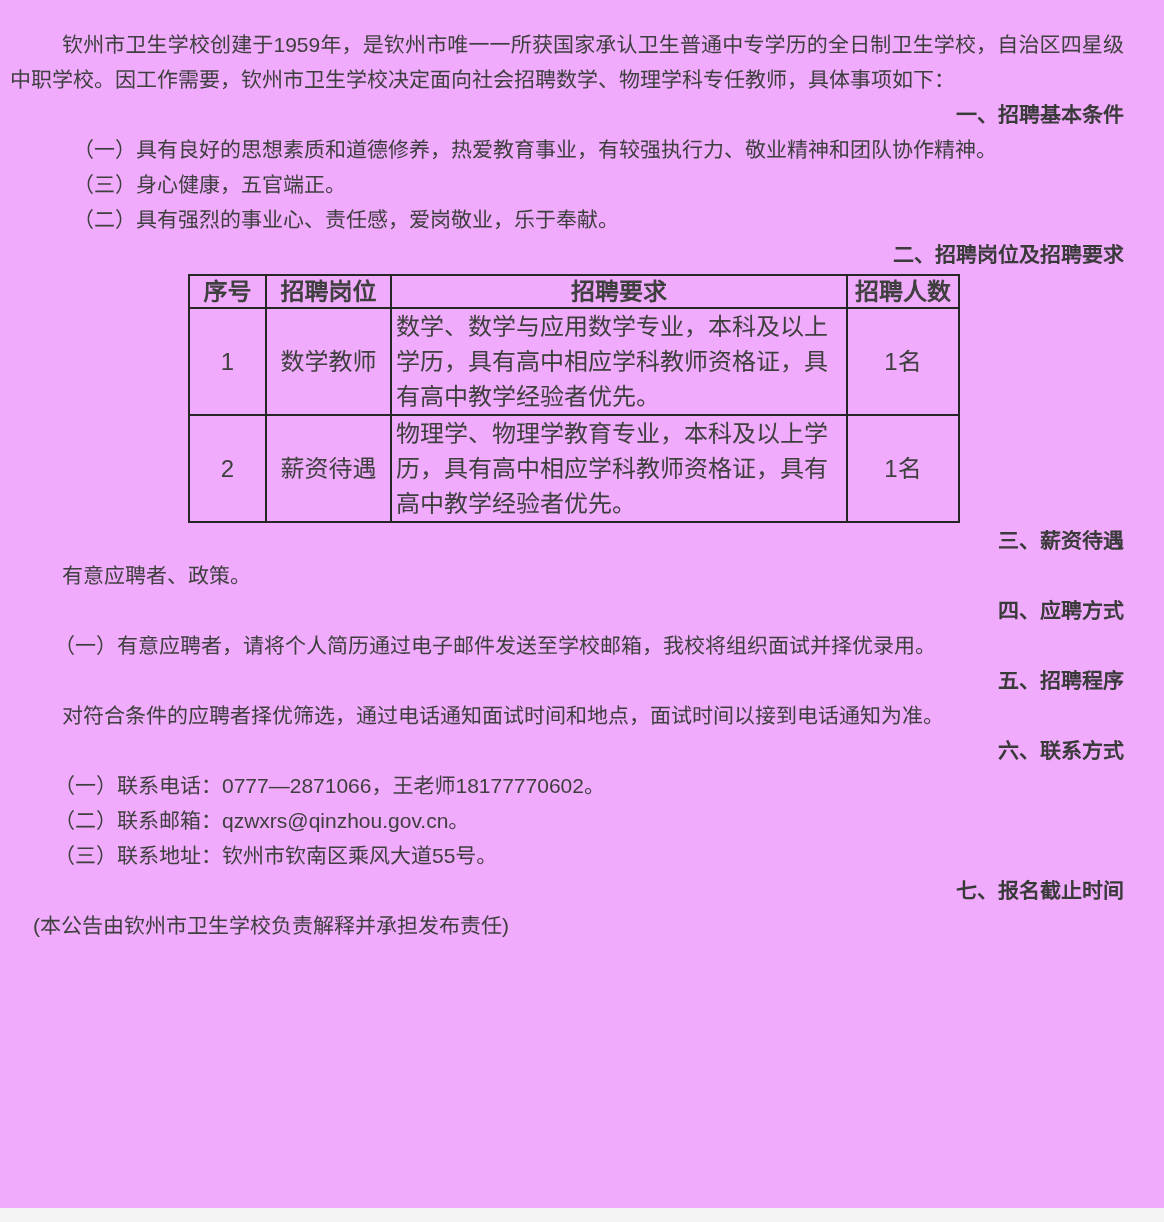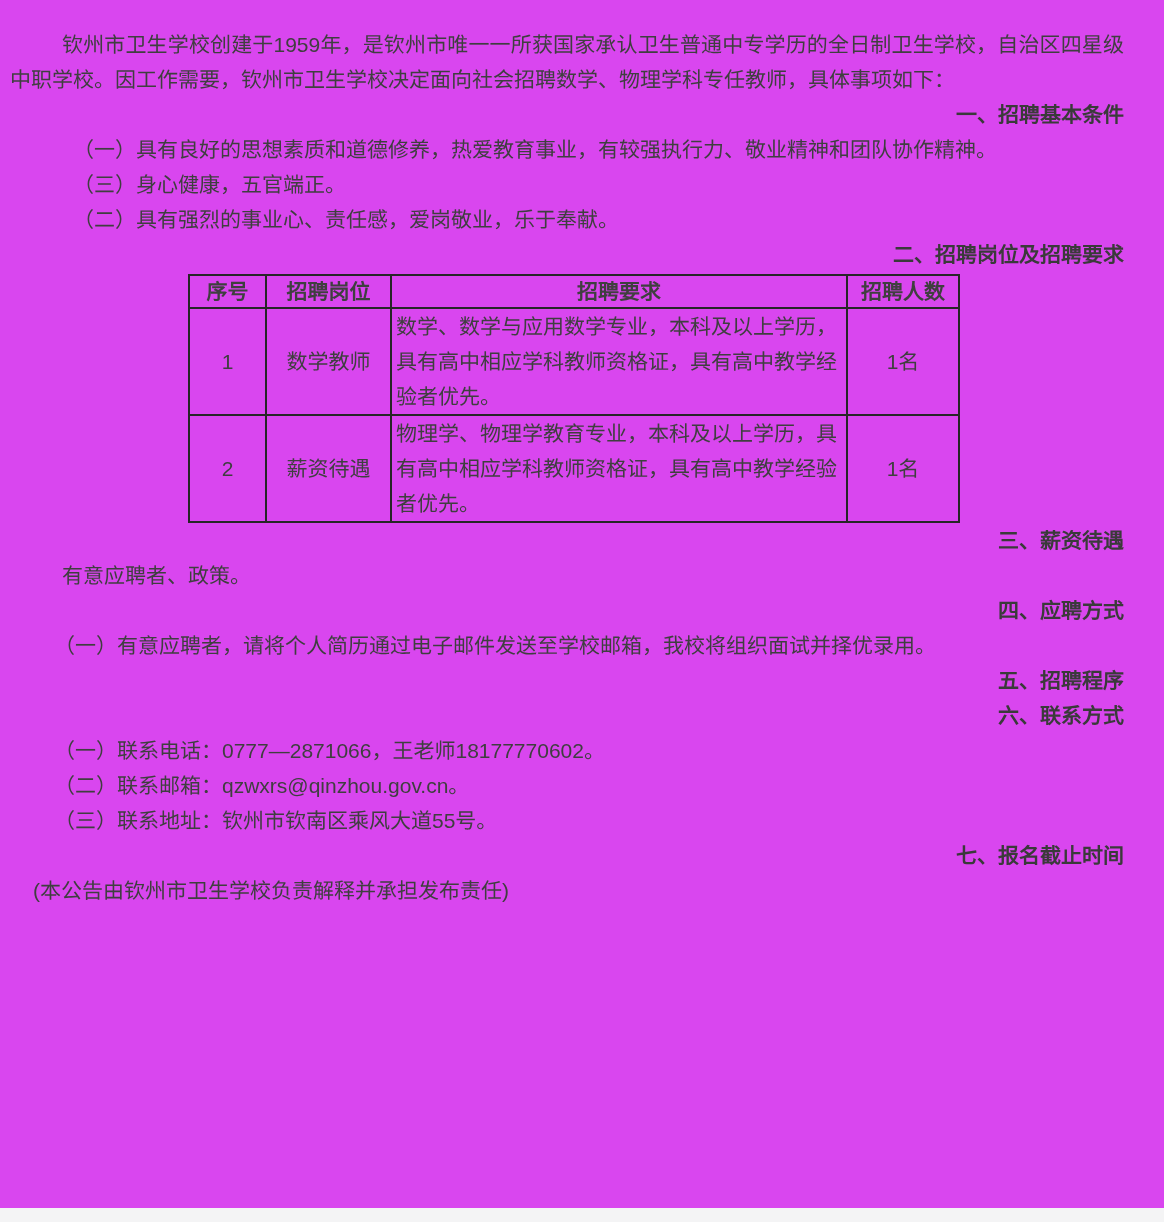--- a/index.html
+++ b/index.html
@@ -1,21 +1,21 @@
 <!DOCTYPE html>
 <html lang="zh-CN"><head>
 <meta charset="utf-8">
 <style>
   html, body { margin: 0; padding: 0; background: #ffffff; }
   .page {
     position: relative;
     width: 1164px;
     height: 1222px;
     margin: 0 auto;
-    background: #d946ef;
+    background: #f0abfc;
     overflow: hidden;
     font-family: "Liberation Sans", "DejaVu Sans", sans-serif;
     color: #3f3f3f;
   }
   .content {
     padding: 27px 40px 0 10px;
     font-size: 21px;
     line-height: 35px;
     text-align: justify;
   }
@@ -30,21 +30,21 @@
   .para   { text-indent: 52px; }
   .item-lg{ text-indent: 63px; }  
   .item-sm{ text-indent: 44px; }  
   .footnote { text-indent: 23px; text-align: left; }
 
   table.recruit {
     border-collapse: collapse;
     table-layout: fixed;
     width: 770px;
     margin: 2px 0 0 178px;
-    font-size: 21px;
+    font-size: 24px;
     color: #3f3f3f;
   }
   table.recruit th, table.recruit td {
     border: 2px solid #262626;
     padding: 0 4px;
     overflow: hidden;
   }
   table.recruit th {
     font-weight: bold;
     text-align: center;
@@ -119,20 +119,21 @@
       </tbody>
     </table>
 
     <h3 class="sec-title">三、薪资待遇</h3>
     <p class="para">有意应聘者、政策。</p>
 
     <h3 class="sec-title">四、应聘方式</h3>
     <p class="item-sm">（一）有意应聘者，请将个人简历通过电子邮件发送至学校邮箱，我校将组织面试并择优录用。</p>
 
     <h3 class="sec-title">五、招聘程序</h3>
+    <p class="para">对符合条件的应聘者择优筛选，通过电话通知面试时间和地点，面试时间以接到电话通知为准。</p>
 
     <h3 class="sec-title">六、联系方式</h3>
     <p class="item-sm">（一）联系电话：0777—2871066，王老师18177770602。</p>
     <p class="item-sm">（二）联系邮箱：qzwxrs@qinzhou.gov.cn。</p>
     <p class="item-sm">（三）联系地址：钦州市钦南区乘风大道55号。</p>
 
     <h3 class="sec-title">七、报名截止时间</h3>
 
 
     <p class="footnote">(本公告由钦州市卫生学校负责解释并承担发布责任)</p>

